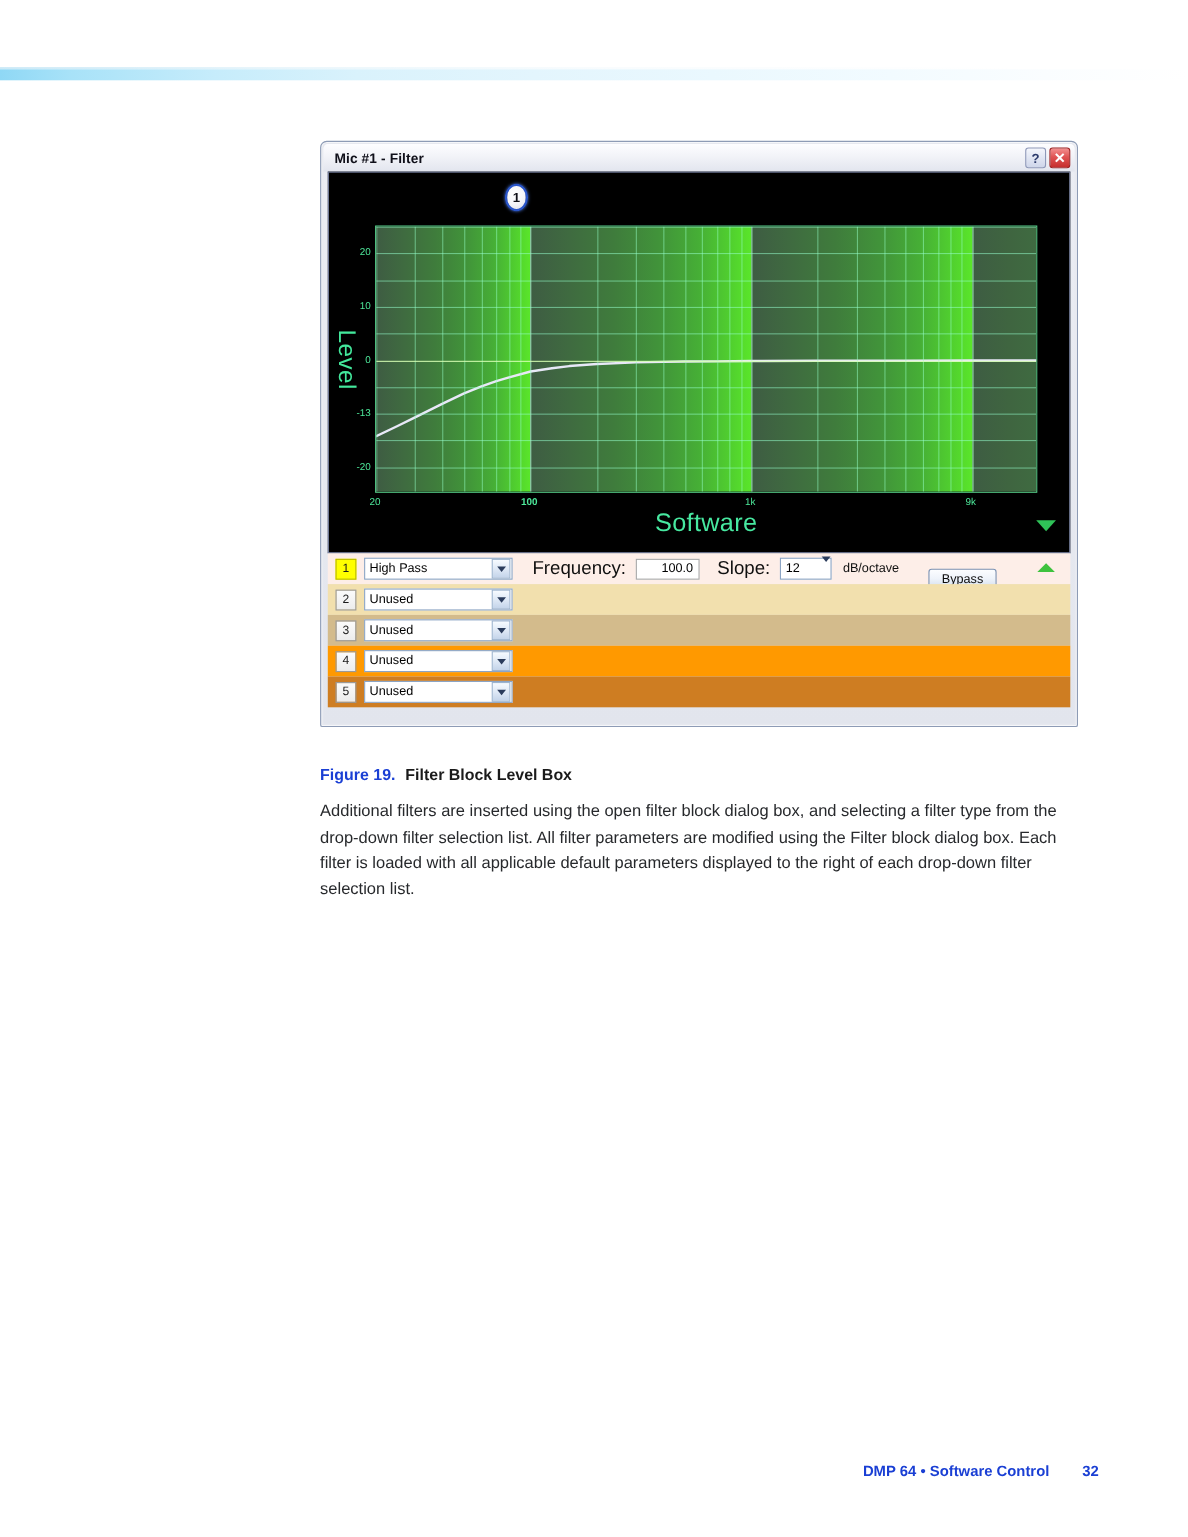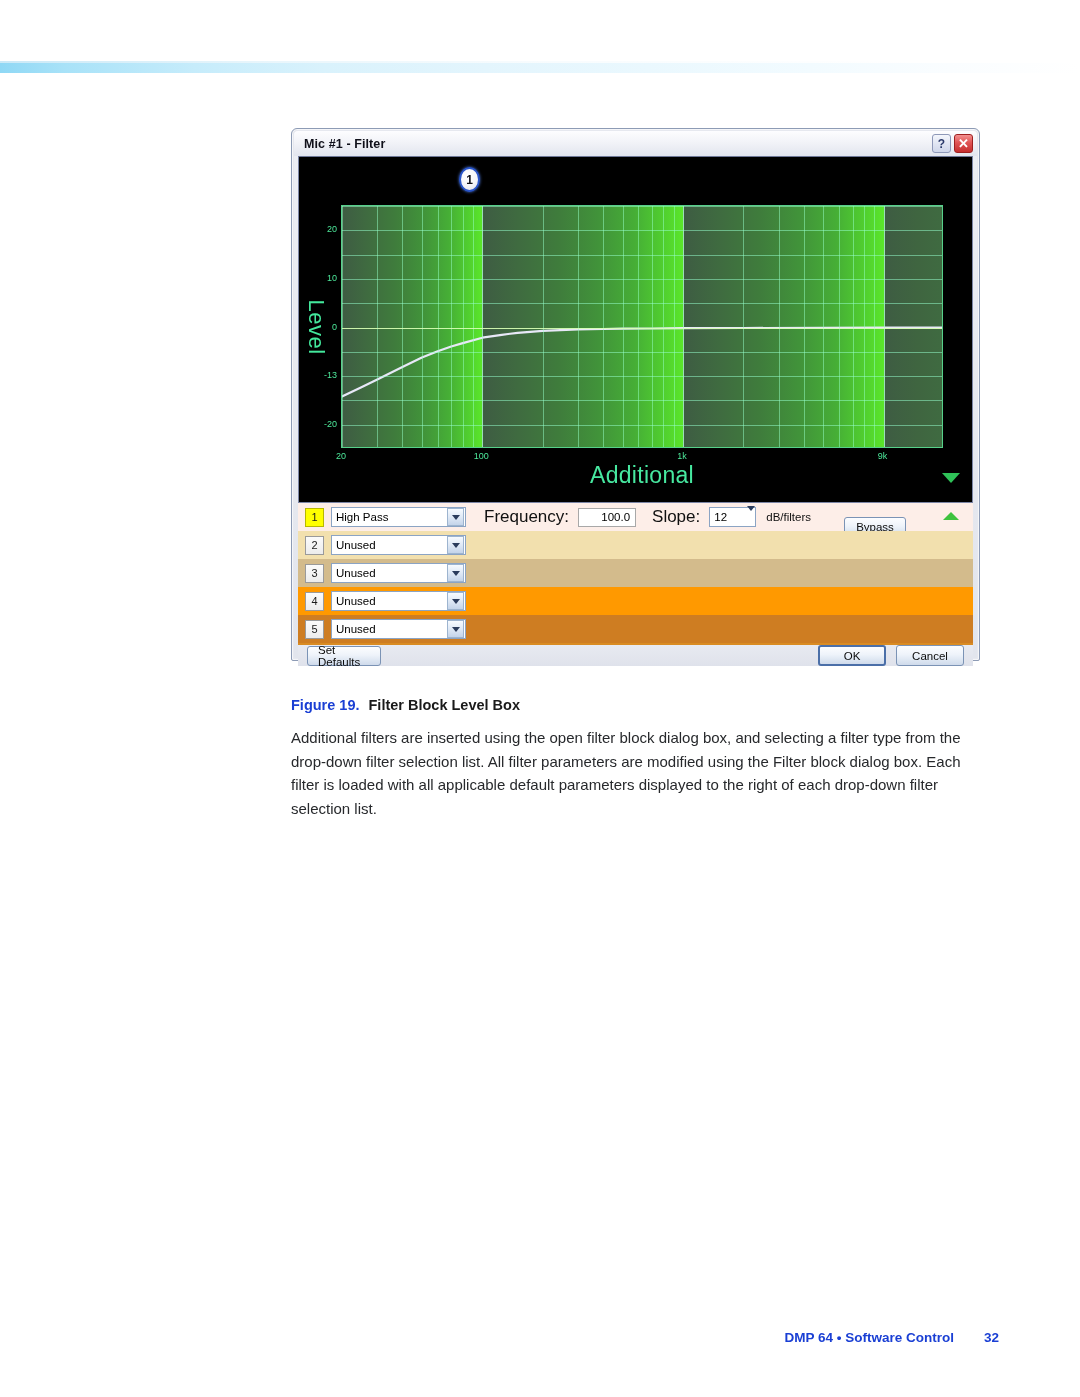--- a/index.html
+++ b/index.html
@@ -325,45 +325,45 @@
           <div class="gline-h major" style="top: 122px;"></div>
           <div class="gline-h" style="top: 97px;"></div>
           <div class="gline-h" style="top: 73px;"></div>
           <div class="gline-h" style="top: 49px;"></div>
           <div class="gline-h" style="top: 24px;"></div>
           <div class="gline-h" style="top: 0px;"></div>
         </div>
 
     <div id="xaxis-ticks">
           <div class="xlab" style="left: 42px;">20</div>
-          <div class="xlab" style="left: 182.26px;">100</div>
+          <div class="xlab" style="left: 182.26px; font-weight: bold;">100</div>
           <div class="xlab" style="left: 382.927px;">1k</div>
           <div class="xlab" style="left: 583.593px;">9k</div>
         </div>
-    <div id="xfreq">Additional</div>
+    <div id="xfreq">Software</div>
     <div id="scroll-down-arrow"></div>
   </div>
 
   <div id="filter-rows">
         <div class="frow" style="background: rgb(253, 238, 232);">
           <div class="rownum active">1</div>
           <div class="combo">
             <span class="txt">High Pass</span>
             <span class="arrowbox">
               <span class="cv"></span>
             </span>
           </div>
           <span class="plabel">Frequency:</span>
           <div class="numfield">100.0</div>
           <span class="plabel" style="margin-left: 16px;">Slope:</span>
           <div class="smallcombo">
             <span class="txt">12</span>
             <span class="arrowbox"><span class="cv"></span></span>
           </div>
-          <span class="unitlabel">dB/filters</span>
+          <span class="unitlabel">dB/octave</span>
           <div class="xpbtn" id="bypass-btn">Bypass</div>
           <div id="row-up-arrow"></div>
         </div>
         <div class="frow" style="background: rgb(242, 224, 174);">
           <div class="rownum">2</div>
           <div class="combo">
             <span class="txt">Unused</span>
             <span class="arrowbox">
               <span class="cv"></span>
             </span>
@@ -391,27 +391,20 @@
           <div class="rownum">5</div>
           <div class="combo">
             <span class="txt">Unused</span>
             <span class="arrowbox">
               <span class="cv"></span>
             </span>
           </div>
         </div>
       </div>
 
-  <div id="btn-bar">
-    <div class="xpbtn" id="set-defaults-btn">Set Defaults</div>
-    <div id="btn-bar-right">
-      <div class="xpbtn" id="ok-btn">OK</div>
-      <div class="xpbtn" id="cancel-btn">Cancel</div>
-    </div>
-  </div>
 
  </div>
 </div>
 
 <div id="figure-caption">
   <span class="fignum">Figure 19.</span><span class="figttl">Filter Block Level Box</span>
 </div>
 
 <div id="body-copy">Additional filters are inserted using the open filter block dialog box, and selecting a filter type from the drop-down filter selection list. All filter parameters are modified using the Filter block dialog box. Each filter is loaded with all applicable default parameters displayed to the right of each drop-down filter selection list.</div>
 

